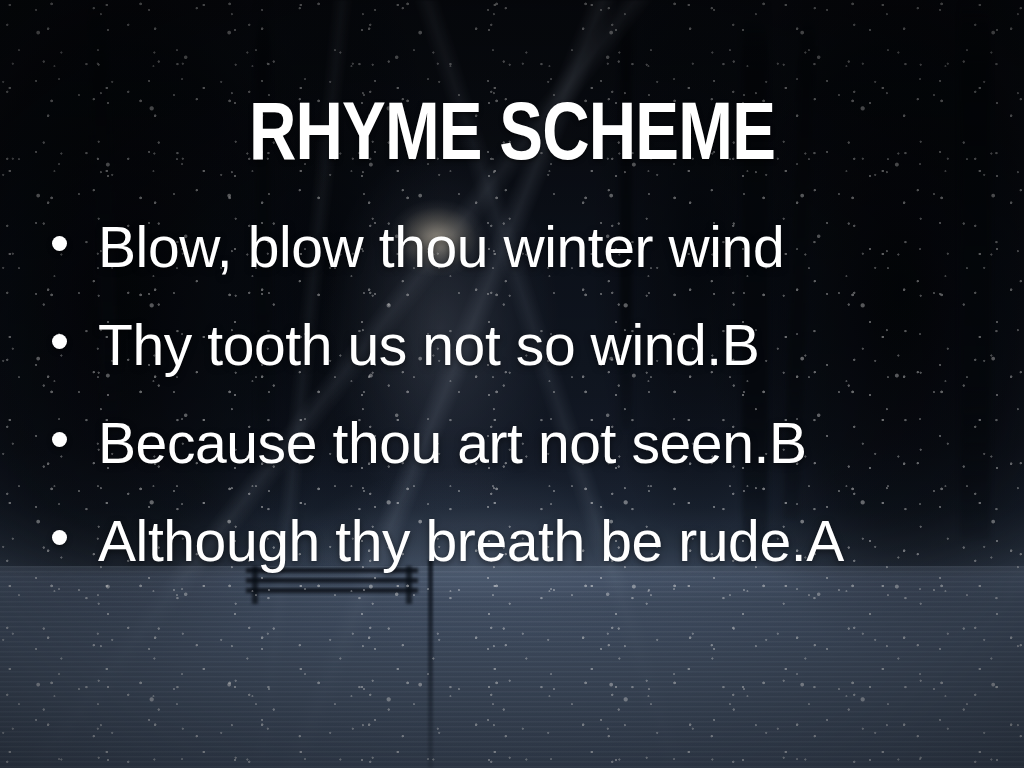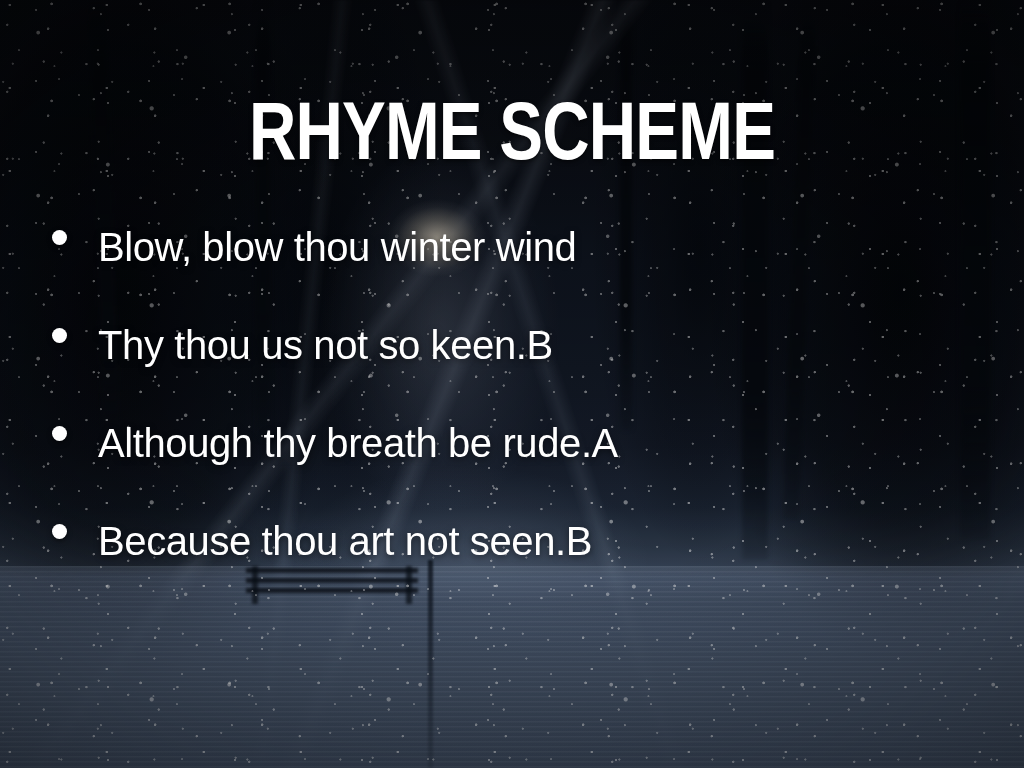--- a/index.html
+++ b/index.html
@@ -229,21 +229,21 @@
     list-style: none;
   }
 
   .bullet-item {
     display: flex;
     align-items: baseline;
     height: 98px;
     color: #ffffff;
     font-family: "Liberation Sans", sans-serif;
     font-weight: normal;
-    font-size: 40px;
+    font-size: 57px;
     line-height: 98px;
     white-space: nowrap;
     text-shadow: 0 2px 6px rgba(0,0,0,0.5);
   }
 
   .bullet-dot {
     flex: 0 0 auto;
     width: 15px;
     height: 15px;
     border-radius: 50%;
@@ -302,28 +302,28 @@
     <ul class="bullet-list">
 
       <li class="bullet-item">
         <span class="bullet-dot"></span>
         <span class="bullet-text">Blow, blow thou winter wind</span>
       </li>
 
 
       <li class="bullet-item">
         <span class="bullet-dot"></span>
-        <span class="bullet-text">Thy thou us not so keen.B</span>
+        <span class="bullet-text">Thy tooth us not so wind.B</span>
+      </li>
+
+      <li class="bullet-item">
+        <span class="bullet-dot"></span>
+        <span class="bullet-text">Because thou art not seen.B</span>
       </li>
 
       <li class="bullet-item">
         <span class="bullet-dot"></span>
         <span class="bullet-text">Although thy breath be rude.A</span>
       </li>
 
-      <li class="bullet-item">
-        <span class="bullet-dot"></span>
-        <span class="bullet-text">Because thou art not seen.B</span>
-      </li>
-
     </ul>
   </div>
 </div>
 
 </body></html>

